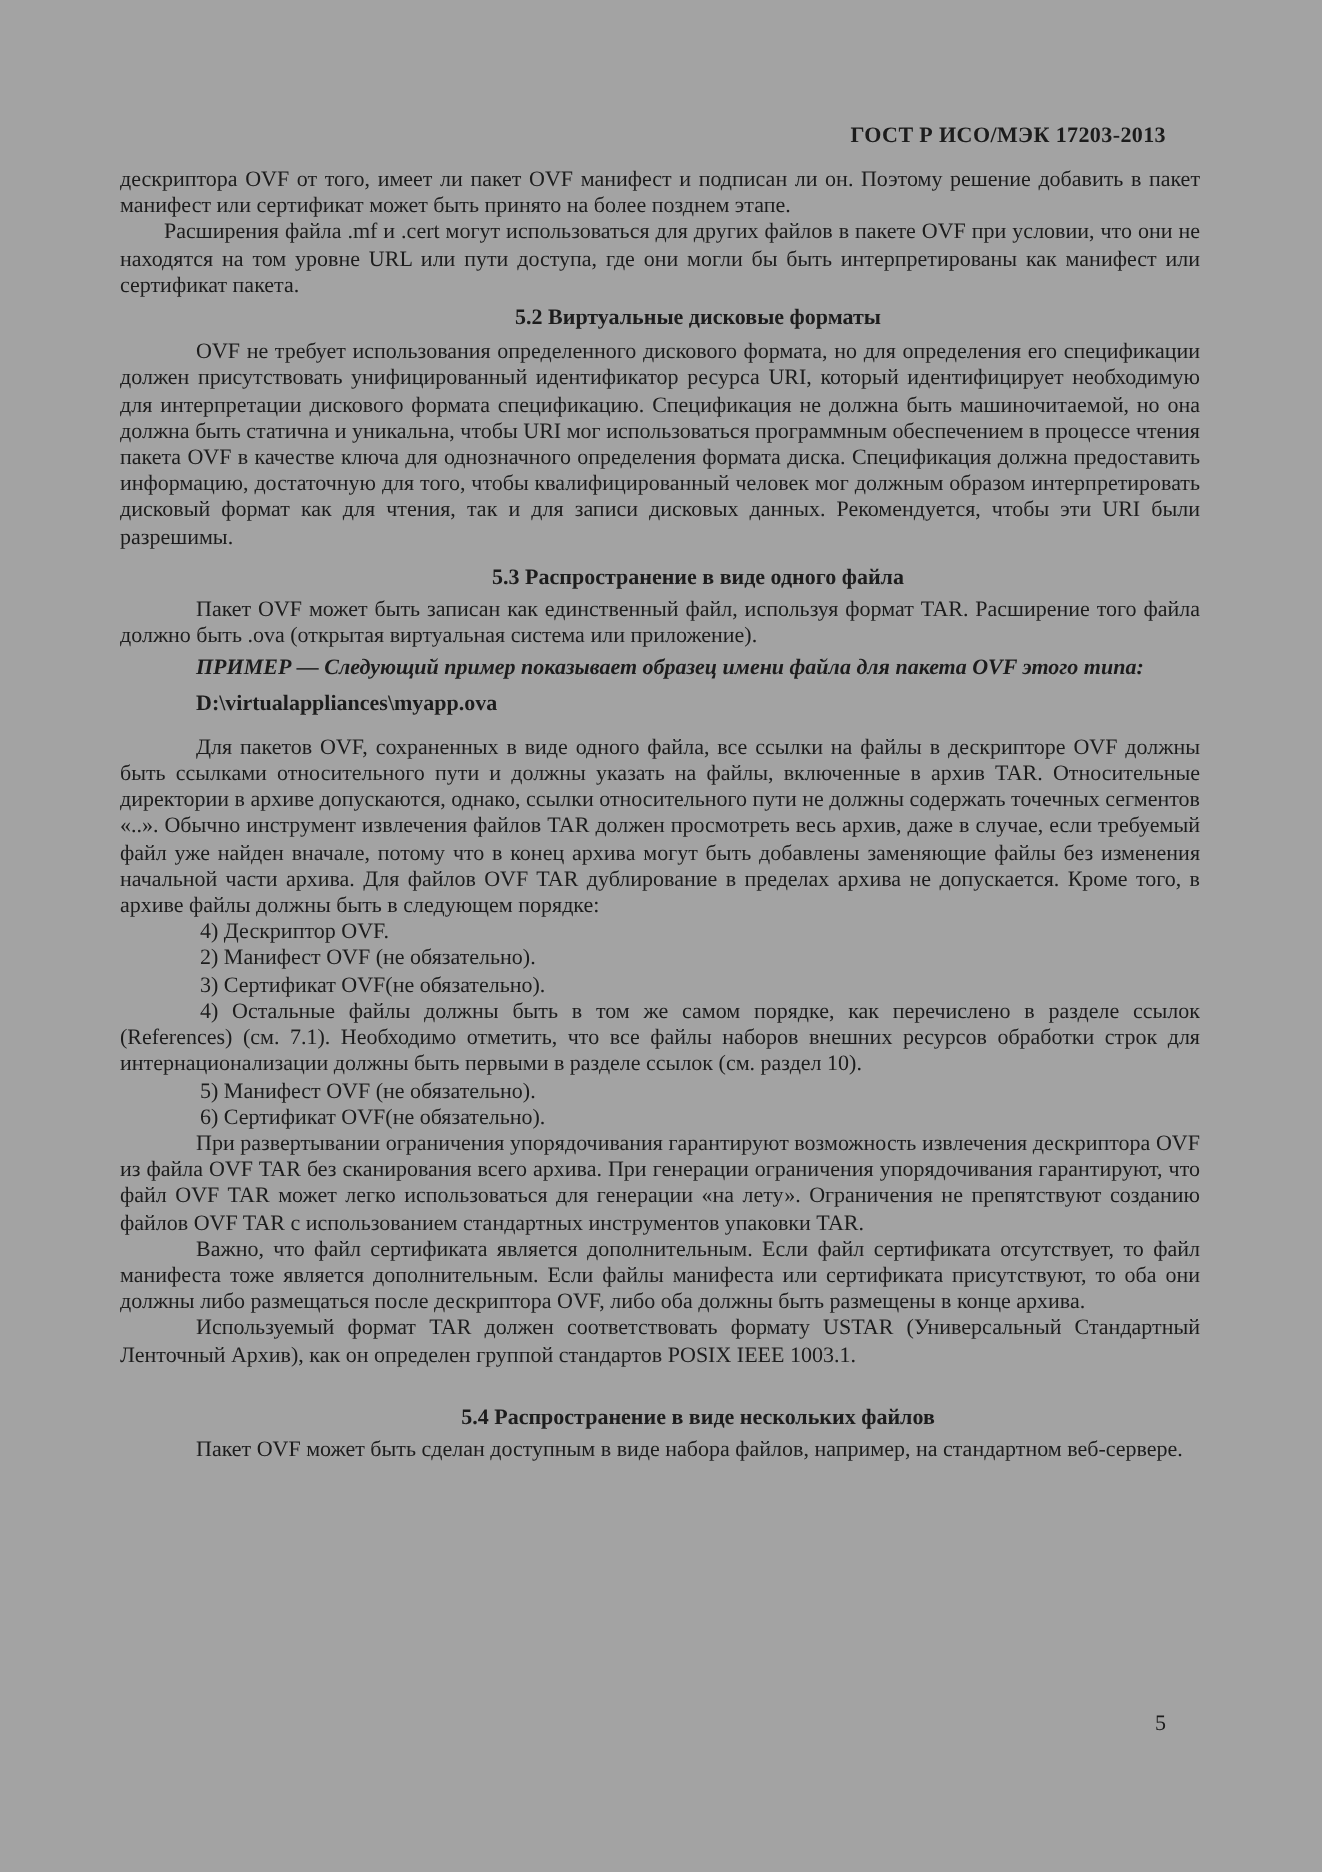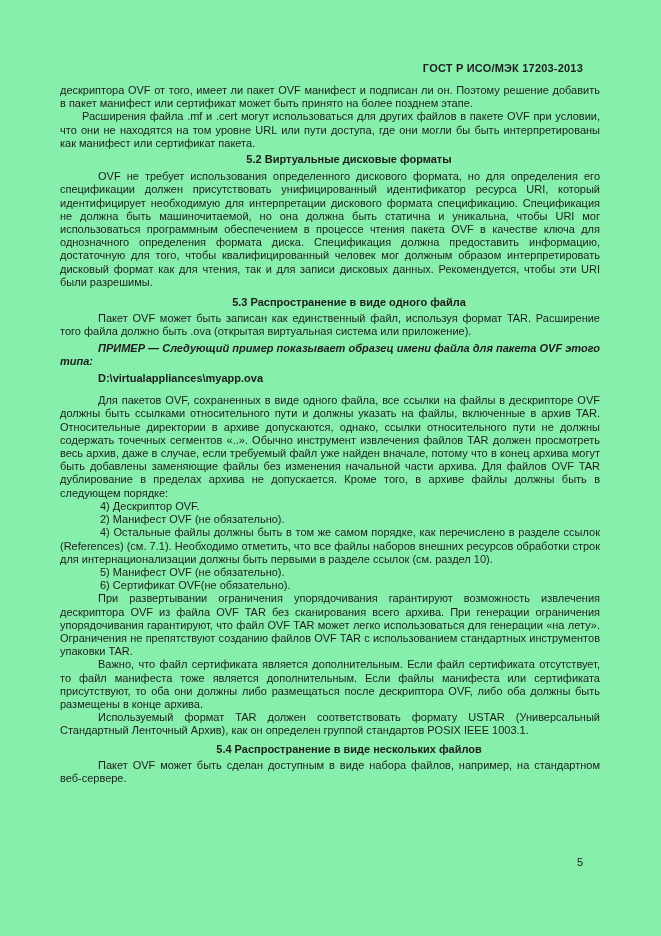--- a/index.html
+++ b/index.html
@@ -1,21 +1,21 @@
 <!DOCTYPE html>
 <html lang="ru"><head>
 <meta charset="utf-8">
 <style>
   html, body { margin: 0; padding: 0; background: #ffffff; }
   .page {
     position: relative;
     width: 661px;
     height: 936px;
-    background: #86efac;
-    font-family: Liberation Sans, sans-serif;
+    background: #a3a3a3;
+    font-family: Liberation Serif, serif;
     color: #1c1c1c;
     overflow: hidden;
   }
   .running-header {
     position: absolute;
     top: 62px;
     right: 78px;
     font-size: 11px;
     font-weight: bold;
     letter-spacing: 0.2px;
@@ -35,21 +35,21 @@
   .body p.indent-sm { text-indent: 22px; }
   .body h2 {
     font-size: 11px;
     line-height: 13.2px;
     font-weight: bold;
     margin: 3px 0 4px 0;
     text-indent: 38px;
     text-align: center;
   }
   .body h2.h53 { margin-top: 7px; margin-bottom: 3px; }
-  .body h2.h54 { margin-top: 5px; margin-bottom: 3px; }
+  .body h2.h54 { margin-top: 18px; margin-bottom: 3px; }
   .body p.example { font-weight: bold; font-style: italic; margin-top: 3px; }
   .body p.path { font-weight: bold; margin: 4px 0 9px 0; }
   .body p.li { text-indent: 40px; }
   .page-number {
     position: absolute;
     top: 856px;
     right: 78px;
     font-size: 11px;
   }
 </style>
@@ -75,20 +75,21 @@
     <p>Пакет OVF может быть записан как единственный файл, используя формат TAR. Расширение того файла должно быть .ova (открытая виртуальная система или приложение).</p>
 
     <p class="example">ПРИМЕР — Следующий пример показывает образец имени файла для пакета OVF этого типа:</p>
 
     <p class="path">D:\virtualappliances\myapp.ova</p>
 
     <p>Для пакетов OVF, сохраненных в виде одного файла, все ссылки на файлы в дескрипторе OVF должны быть ссылками относительного пути и должны указать на файлы, включенные в архив TAR. Относительные директории в архиве допускаются, однако, ссылки относительного пути не должны содержать точечных сегментов «..». Обычно инструмент извлечения файлов TAR должен просмотреть весь архив, даже в случае, если требуемый файл уже найден вначале, потому что в конец архива могут быть добавлены заменяющие файлы без изменения начальной части архива. Для файлов OVF TAR дублирование в пределах архива не допускается. Кроме того, в архиве файлы должны быть в следующем порядке:</p>
 
     <p class="li">4) Дескриптор OVF.</p>
     <p class="li">2) Манифест OVF (не обязательно).</p>
+    <p class="li">3) Сертификат OVF(не обязательно).</p>
     <p class="li">4) Остальные файлы должны быть в том же самом порядке, как перечислено в разделе ссылок (References) (см. 7.1). Необходимо отметить, что все файлы наборов внешних ресурсов обработки строк для интернационализации должны быть первыми в разделе ссылок (см. раздел 10).</p>
     <p class="li">5) Манифест OVF (не обязательно).</p>
     <p class="li">6) Сертификат OVF(не обязательно).</p>
 
     <p>При развертывании ограничения упорядочивания гарантируют возможность извлечения дескриптора OVF из файла OVF TAR без сканирования всего архива. При генерации ограничения упорядочивания гарантируют, что файл OVF TAR может легко использоваться для генерации «на лету». Ограничения не препятствуют созданию файлов OVF TAR с использованием стандартных инструментов упаковки TAR.</p>
 
     <p>Важно, что файл сертификата является дополнительным. Если файл сертификата отсутствует, то файл манифеста тоже является дополнительным. Если файлы манифеста или сертификата присутствуют, то оба они должны либо размещаться после дескриптора OVF, либо оба должны быть размещены в конце архива.</p>
 
     <p>Используемый формат TAR должен соответствовать формату USTAR (Универсальный Стандартный Ленточный Архив), как он определен группой стандартов POSIX IEEE 1003.1.</p>
 

